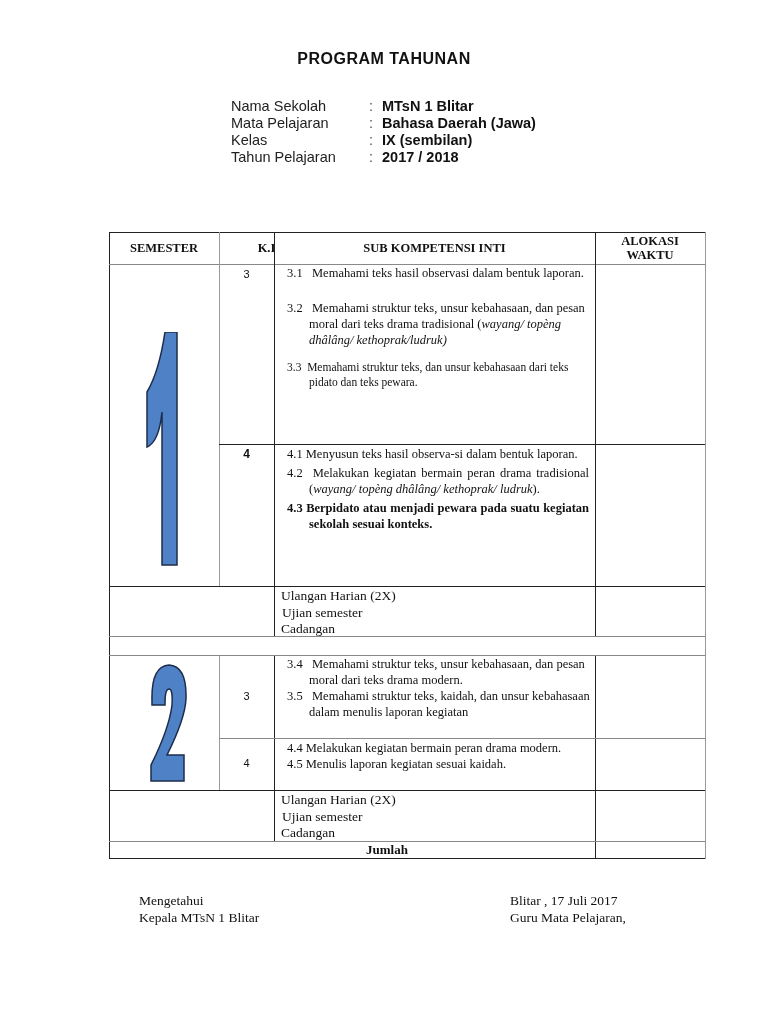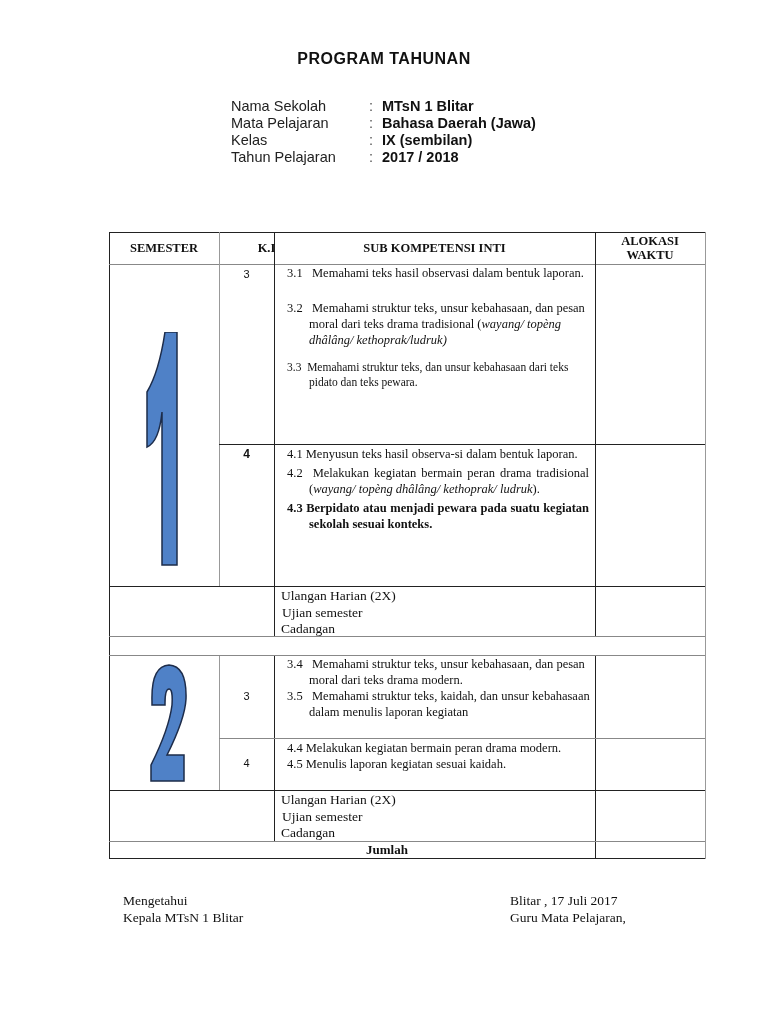--- a/index.html
+++ b/index.html
@@ -137,20 +137,20 @@
 
   <div class="cell plain" style="left:172px;top:560px;width:300px;">
     <div>Ulangan Harian (2X)</div>
     <div style="padding-left:1px;">Ujian semester</div>
     <div>Cadangan</div>
   </div>
 
   <div class="cell hdr" style="left:0;top:610px;width:486px;font-size:13px;margin-left:35px;">Jumlah</div>
 </div>
 
-<div class="sign" style="left:123px;top:892px;">
+<div class="sign" style="left:139px;top:892px;">
   <div>Mengetahui</div>
   <div>Kepala MTsN 1 Blitar</div>
 </div>
 <div class="sign" style="left:510px;top:892px;">
   <div>Blitar , 17 Juli 2017</div>
   <div>Guru Mata Pelajaran,</div>
 </div>
 
 </body></html>

